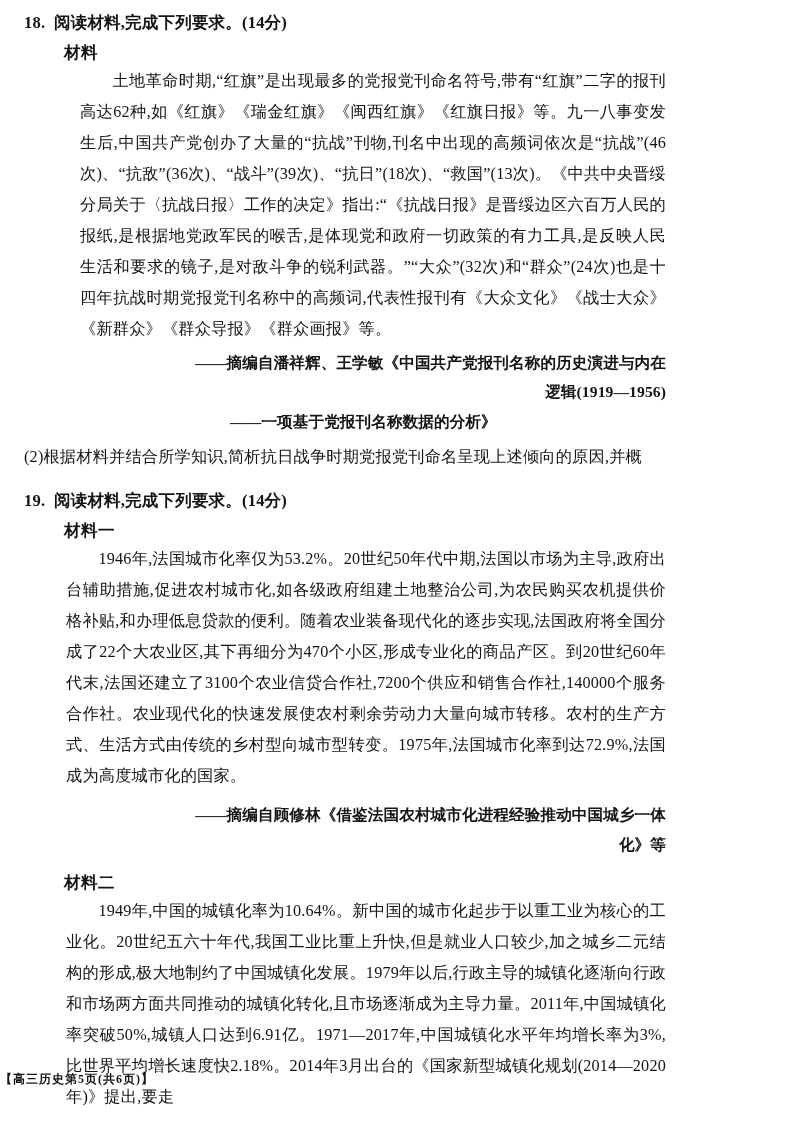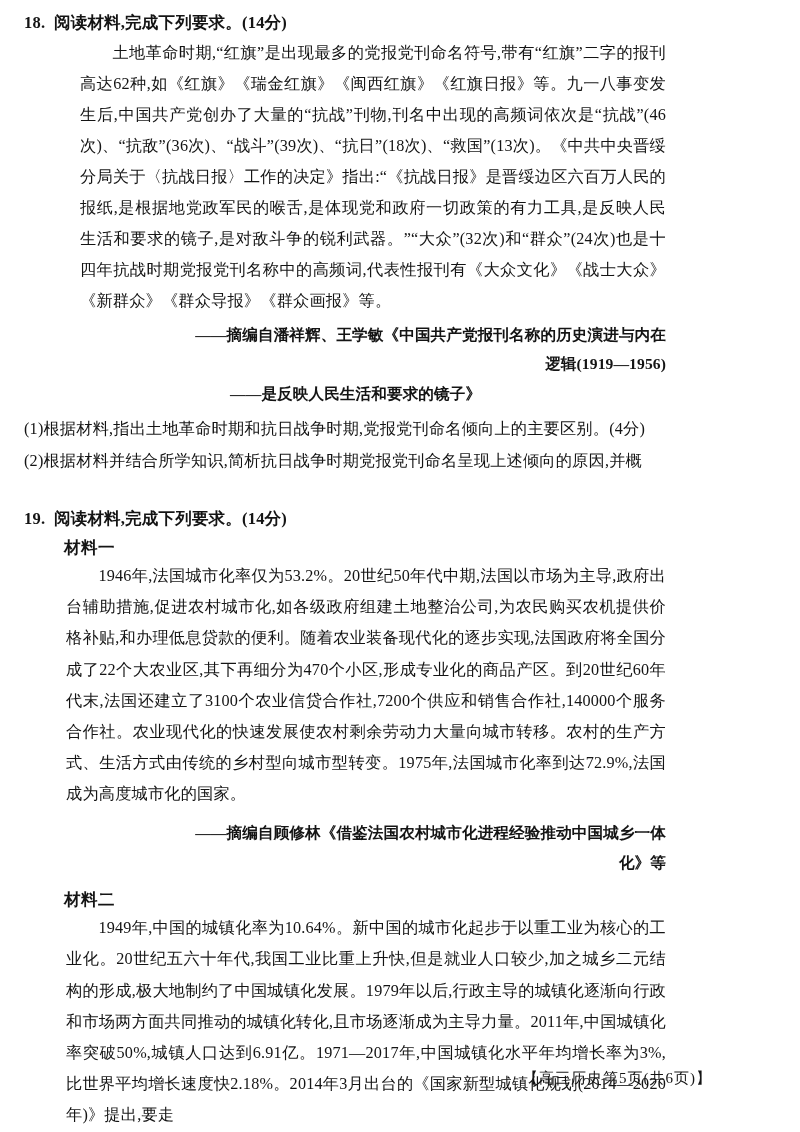--- a/index.html
+++ b/index.html
@@ -77,59 +77,58 @@
     text-indent: -26px;
     letter-spacing: 0.2px;
   }
   .sub-q.cont {
     text-indent: 0;
     padding-left: 26px;
   }
   .spacer-sm { height: 6px; }
   .spacer-md { height: 12px; }
   .q19 {
-    margin-top: 14px;
   }
   .body-indent {
     margin-left: 42px;
   }
   .src-wrap {
     margin-left: 42px;
   }
   .footer {
     position: absolute;
     left: 0;
     right: 0;
     bottom: 44px;
-    text-align: right;
-    font-size: 15px;
-    font-weight: normal;
+    text-align: left;
+    font-size: 12px;
+    font-weight: bold;
     letter-spacing: 1px;
   }
   .q18-body {
     margin-left: 56px;
   }
 </style>
 </head>
 <body>
 
 <div class="page">
 
   <div class="q-block">
     <div class="q-head">
       <span class="q-num">18.</span><span>阅读材料,完成下列要求。(14分)</span>
     </div>
+    <div class="mat-label">材料</div>
     <div class="q18-body">
       <p class="para">土地革命时期,“红旗”是出现最多的党报党刊命名符号,带有“红旗”二字的报刊高达62种,如《红旗》《瑞金红旗》《闽西红旗》《红旗日报》等。九一八事变发生后,中国共产党创办了大量的“抗战”刊物,刊名中出现的高频词依次是“抗战”(46次)、“抗敌”(36次)、“战斗”(39次)、“抗日”(18次)、“救国”(13次)。《中共中央晋绥分局关于〈抗战日报〉工作的决定》指出:“《抗战日报》是晋绥边区六百万人民的报纸,是根据地党政军民的喉舌,是体现党和政府一切政策的有力工具,是反映人民生活和要求的镜子,是对敌斗争的锐利武器。”“大众”(32次)和“群众”(24次)也是十四年抗战时期党报党刊名称中的高频词,代表性报刊有《大众文化》《战士大众》《新群众》《群众导报》《群众画报》等。</p>
       <div class="src">——摘编自潘祥辉、王学敏《中国共产党报刊名称的历史演进与内在逻辑(1919—1956)</div>
-      <div class="src2">——是反映人民生活和要求的镜子》</div>
+      <div class="src2">——一项基于党报刊名称数据的分析》</div>
     </div>
     <div class="spacer-sm"></div>
     <div>
-      <p class="sub-q">(1)根据材料,指出土地革命时期和抗日战争时期,党报党刊命名倾向上的主要区别。(4分)</p>
       <p class="sub-q">(2)根据材料并结合所学知识,简析抗日战争时期党报党刊命名呈现上述倾向的原因,并概</p>
     </div>
   </div>
 
   <div class="spacer-md"></div>
 
   <div class="q-block q19">
     <div class="q-head">
       <span class="q-num">19.</span><span>阅读材料,完成下列要求。(14分)</span>
     </div>

